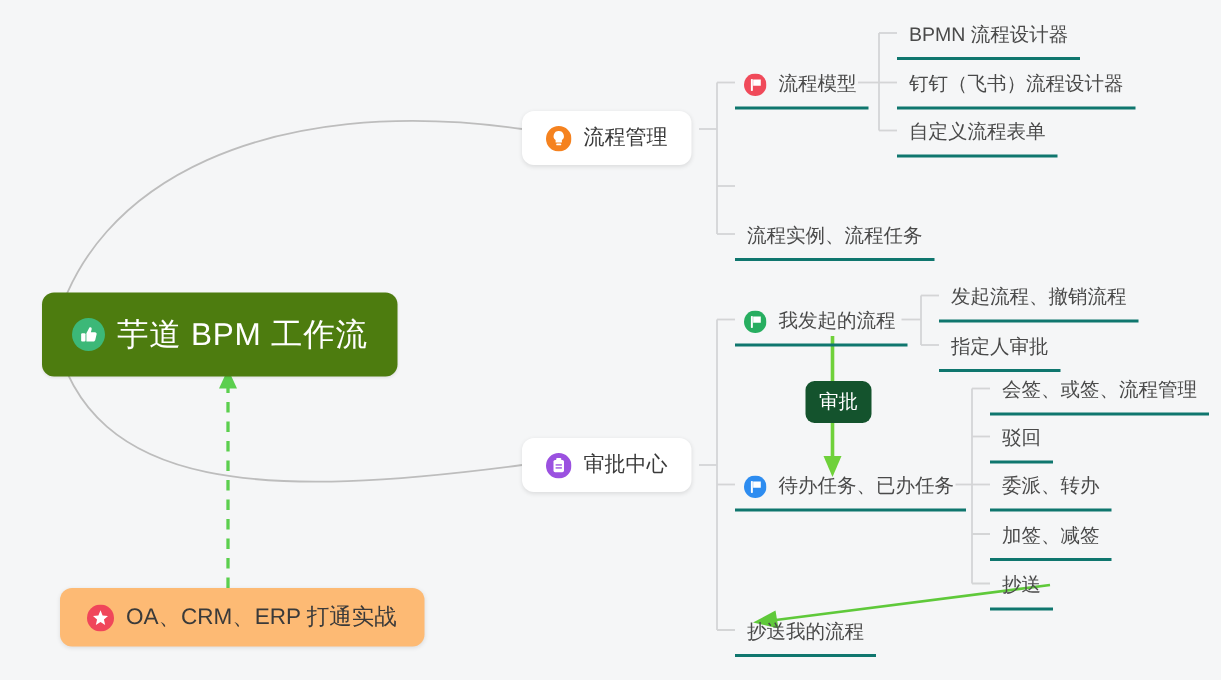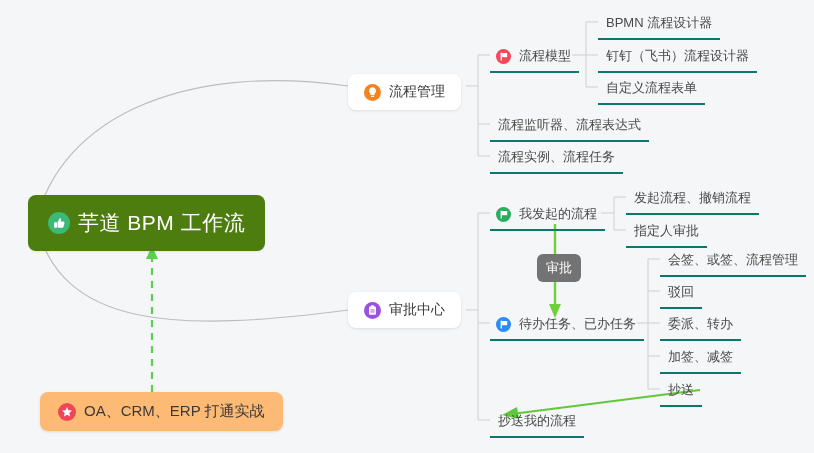--- a/index.html
+++ b/index.html
@@ -67,21 +67,21 @@
     background: #fdba74;
     border-radius: 8px;
     padding: 10px 18px;
     font-size: 15px;
     color: #3a3a3a;
     box-shadow: 0 1px 3px rgba(0,0,0,0.10);
   }
 
   
   .chip {
-    background: #737373;
+    background: #14532d;
     border-radius: 6px;
     color: #ffffff;
     font-size: 13px;
     padding: 5px 9px;
     justify-content: center;
   }
 
   
   .icon {
     flex: 0 0 auto;
@@ -189,23 +189,20 @@
   <div class="node leaf" style="left:598px; top:9px;">
     <span class="label">BPMN 流程设计器</span>
   </div>
   <div class="node leaf" style="left:598px; top:42px;">
     <span class="label">钉钉（飞书）流程设计器</span>
   </div>
   <div class="node leaf" style="left:598px; top:74px;">
     <span class="label">自定义流程表单</span>
   </div>
 
-  <div class="node leaf" style="left:490px; top:111px;">
-    <span class="label">流程监听器、流程表达式</span>
-  </div>
   <div class="node leaf" style="left:490px; top:143px;">
     <span class="label">流程实例、流程任务</span>
   </div>
 
   <div class="node branch" style="left:348px; top:292px;">
     <span class="icon">
       <svg width="17" height="17" viewBox="0 0 17 17">
         <circle cx="8.5" cy="8.5" r="8.5" fill="#9b51e0"></circle>
         <rect x="5" y="4.6" width="7" height="8.2" rx="1.1" fill="#ffffff"></rect>
         <rect x="6.8" y="3.3" width="3.4" height="2.1" rx="0.7" fill="#ffffff"></rect>

